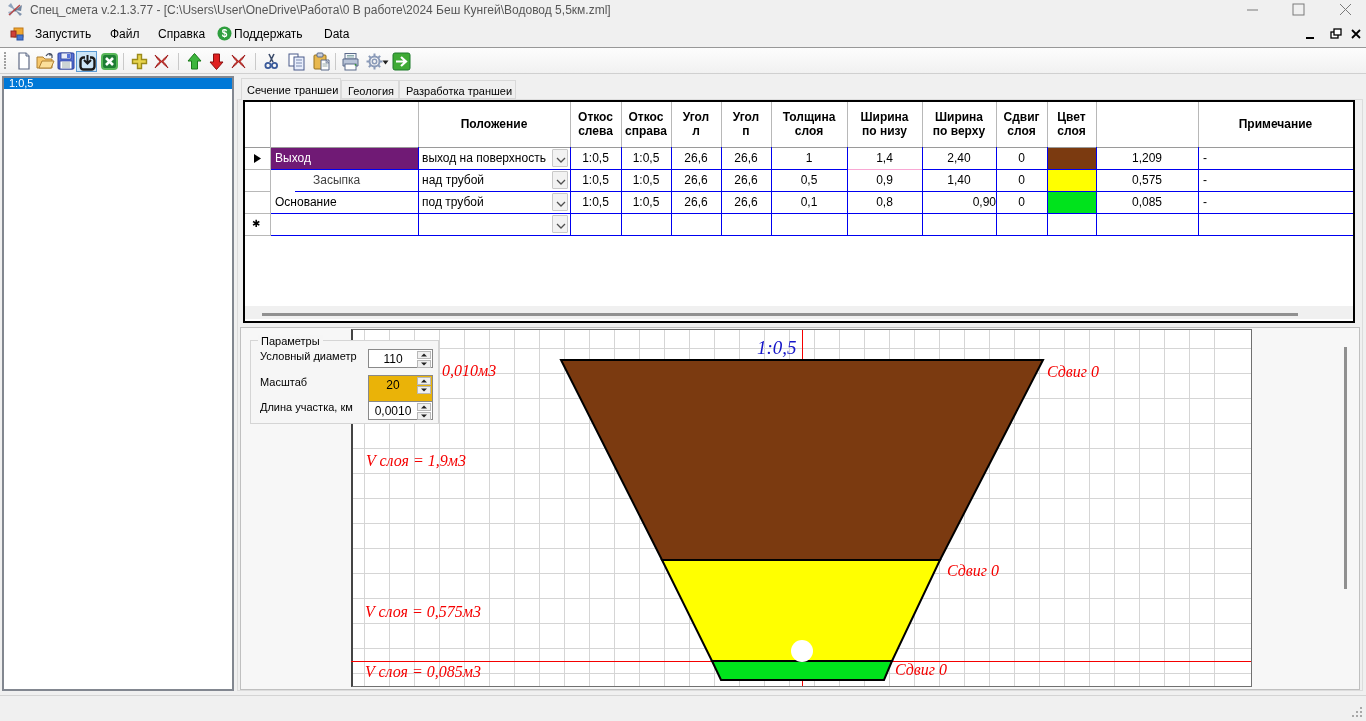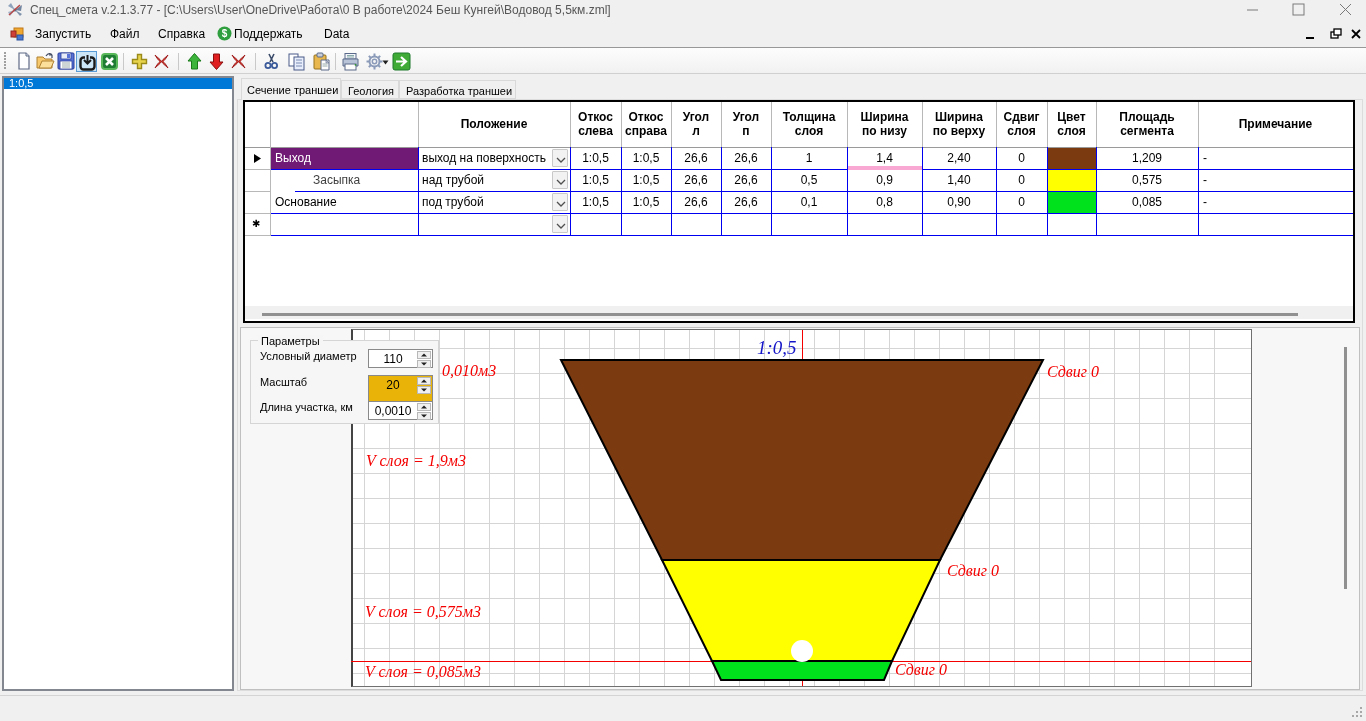--- a/index.html
+++ b/index.html
@@ -195,40 +195,39 @@
 <div class="ab" style="left:173px;top:-2px;width:152px;height:47px;font-size:12px;font-weight:bold;color:#000;display:flex;align-items:center;justify-content:center;text-align:center;line-height:14px;">Положение</div>
 <div class="ab" style="left:325px;top:-2px;width:51px;height:47px;font-size:12px;font-weight:bold;color:#000;display:flex;align-items:center;justify-content:center;text-align:center;line-height:14px;">Откос<br>слева</div>
 <div class="ab" style="left:376px;top:-2px;width:50px;height:47px;font-size:12px;font-weight:bold;color:#000;display:flex;align-items:center;justify-content:center;text-align:center;line-height:14px;">Откос<br>справа</div>
 <div class="ab" style="left:426px;top:-2px;width:50px;height:47px;font-size:12px;font-weight:bold;color:#000;display:flex;align-items:center;justify-content:center;text-align:center;line-height:14px;">Угол<br>л</div>
 <div class="ab" style="left:476px;top:-2px;width:50px;height:47px;font-size:12px;font-weight:bold;color:#000;display:flex;align-items:center;justify-content:center;text-align:center;line-height:14px;">Угол<br>п</div>
 <div class="ab" style="left:526px;top:-2px;width:76px;height:47px;font-size:12px;font-weight:bold;color:#000;display:flex;align-items:center;justify-content:center;text-align:center;line-height:14px;">Толщина<br>слоя</div>
 <div class="ab" style="left:602px;top:-2px;width:75px;height:47px;font-size:12px;font-weight:bold;color:#000;display:flex;align-items:center;justify-content:center;text-align:center;line-height:14px;">Ширина<br>по низу</div>
 <div class="ab" style="left:677px;top:-2px;width:74px;height:47px;font-size:12px;font-weight:bold;color:#000;display:flex;align-items:center;justify-content:center;text-align:center;line-height:14px;">Ширина<br>по верху</div>
 <div class="ab" style="left:751px;top:-2px;width:51px;height:47px;font-size:12px;font-weight:bold;color:#000;display:flex;align-items:center;justify-content:center;text-align:center;line-height:14px;">Сдвиг<br>слоя</div>
 <div class="ab" style="left:802px;top:-2px;width:49px;height:47px;font-size:12px;font-weight:bold;color:#000;display:flex;align-items:center;justify-content:center;text-align:center;line-height:14px;">Цвет<br>слоя</div>
-<div class="ab" style="left:851px;top:-2px;width:102px;height:47px;font-size:12px;font-weight:bold;color:#000;display:flex;align-items:center;justify-content:center;text-align:center;line-height:14px;">Площадь<br>сегмента</div>
 <div class="ab" style="left:953px;top:-2px;width:155px;height:47px;font-size:12px;font-weight:bold;color:#000;display:flex;align-items:center;justify-content:center;text-align:center;line-height:14px;">Примечание</div>
 <div class="ab" style="left:0;top:45px;width:1108px;height:1px;background:#9a9a9a"></div>
 <div class="ab" style="left:0px;top:46px;width:25px;height:22px;border-bottom:1px solid #b8b8b8;">
       <svg width="9" height="9" viewBox="0 0 9 9" style="position:absolute;left:8px;top:6px">
         <path d="M1 0 L8 4.5 L1 9 Z" fill="#000"></path>
       </svg>
     </div>
 <div class="ab" style="left:25px;top:46px;width:148px;height:22px;border-bottom:1px solid #0000f0;font-size:12px;color:#000;line-height:20px;padding-left:5px;background:#701a75;color:#fff;">Выход</div>
 <div class="ab" style="left:173px;top:46px;width:152px;height:22px;border-bottom:1px solid #0000f0;font-size:12px;color:#000;line-height:20px;padding-left:4px;">выход на поверхность<div style="position:absolute;right:2px;top:1px;width:16px;height:18px;background:#f2f2f2;border:1px solid #c9c9c9;border-radius:1px">
         <svg width="10" height="6" viewBox="0 0 10 6" style="position:absolute;left:3px;top:7px">
           <path d="M1 1 L5 5 L9 1" stroke="#505050" stroke-width="1.3" fill="none"></path>
         </svg>
       </div></div>
 <div class="ab" style="left:325px;top:46px;width:51px;height:22px;border-bottom:1px solid #0000f0;font-size:12px;color:#000;text-align:center;line-height:20px;">1:0,5</div>
 <div class="ab" style="left:376px;top:46px;width:50px;height:22px;border-bottom:1px solid #0000f0;font-size:12px;color:#000;text-align:center;line-height:20px;">1:0,5</div>
 <div class="ab" style="left:426px;top:46px;width:50px;height:22px;border-bottom:1px solid #0000f0;font-size:12px;color:#000;text-align:center;line-height:20px;">26,6</div>
 <div class="ab" style="left:476px;top:46px;width:50px;height:22px;border-bottom:1px solid #0000f0;font-size:12px;color:#000;text-align:center;line-height:20px;">26,6</div>
 <div class="ab" style="left:526px;top:46px;width:76px;height:22px;border-bottom:1px solid #0000f0;font-size:12px;color:#000;text-align:center;line-height:20px;">1</div>
-<div class="ab" style="left:602px;top:46px;width:75px;height:22px;border-bottom:4px solid #f9a8d4;font-size:12px;color:#000;text-align:center;line-height:20px;">1,4</div>
+<div class="ab" style="left:602px;top:46px;width:75px;height:22px;border-bottom:1px solid #f9a8d4;font-size:12px;color:#000;text-align:center;line-height:20px;">1,4</div>
 <div class="ab" style="left:677px;top:46px;width:74px;height:22px;border-bottom:1px solid #0000f0;font-size:12px;color:#000;text-align:center;line-height:20px;">2,40</div>
 <div class="ab" style="left:751px;top:46px;width:51px;height:22px;border-bottom:1px solid #0000f0;font-size:12px;color:#000;text-align:center;line-height:20px;">0</div>
 <div class="ab" style="left:802px;top:46px;width:49px;height:22px;border-bottom:1px solid #0000f0;font-size:12px;color:#000;background:#7b3a10;"></div>
 <div class="ab" style="left:851px;top:46px;width:102px;height:22px;border-bottom:1px solid #0000f0;font-size:12px;color:#000;text-align:center;line-height:20px;">1,209</div>
 <div class="ab" style="left:953px;top:46px;width:155px;height:22px;border-bottom:1px solid #0000f0;font-size:12px;color:#000;line-height:20px;padding-left:5px;">-</div>
 <div class="ab" style="left:0px;top:68px;width:25px;height:22px;border-bottom:1px solid #b8b8b8;"></div>
 <div class="ab" style="left:25px;top:68px;width:148px;height:22px;border-bottom:1px solid #0000f0;font-size:12px;color:#404040;line-height:20px;padding-left:18px;margin-left:25px;">Засыпка</div>
 <div class="ab" style="left:173px;top:68px;width:152px;height:22px;border-bottom:1px solid #0000f0;font-size:12px;color:#000;line-height:20px;padding-left:4px;">над трубой<div style="position:absolute;right:2px;top:1px;width:16px;height:18px;background:#f2f2f2;border:1px solid #c9c9c9;border-radius:1px">
         <svg width="10" height="6" viewBox="0 0 10 6" style="position:absolute;left:3px;top:7px">
           <path d="M1 1 L5 5 L9 1" stroke="#505050" stroke-width="1.3" fill="none"></path>
@@ -251,21 +250,21 @@
         <svg width="10" height="6" viewBox="0 0 10 6" style="position:absolute;left:3px;top:7px">
           <path d="M1 1 L5 5 L9 1" stroke="#505050" stroke-width="1.3" fill="none"></path>
         </svg>
       </div></div>
 <div class="ab" style="left:325px;top:90px;width:51px;height:22px;border-bottom:1px solid #0000f0;font-size:12px;color:#000;text-align:center;line-height:20px;">1:0,5</div>
 <div class="ab" style="left:376px;top:90px;width:50px;height:22px;border-bottom:1px solid #0000f0;font-size:12px;color:#000;text-align:center;line-height:20px;">1:0,5</div>
 <div class="ab" style="left:426px;top:90px;width:50px;height:22px;border-bottom:1px solid #0000f0;font-size:12px;color:#000;text-align:center;line-height:20px;">26,6</div>
 <div class="ab" style="left:476px;top:90px;width:50px;height:22px;border-bottom:1px solid #0000f0;font-size:12px;color:#000;text-align:center;line-height:20px;">26,6</div>
 <div class="ab" style="left:526px;top:90px;width:76px;height:22px;border-bottom:1px solid #0000f0;font-size:12px;color:#000;text-align:center;line-height:20px;">0,1</div>
 <div class="ab" style="left:602px;top:90px;width:75px;height:22px;border-bottom:1px solid #0000f0;font-size:12px;color:#000;text-align:center;line-height:20px;">0,8</div>
-<div class="ab" style="left:677px;top:90px;width:74px;height:22px;border-bottom:1px solid #0000f0;font-size:12px;color:#000;text-align:center;line-height:20px;">0,90</div>
+<div class="ab" style="left:677px;top:90px;width:74px;height:22px;border-bottom:1px solid #0000f0;font-size:12px;color:#000;text-align:right;line-height:20px;">0,90</div>
 <div class="ab" style="left:751px;top:90px;width:51px;height:22px;border-bottom:1px solid #0000f0;font-size:12px;color:#000;text-align:center;line-height:20px;">0</div>
 <div class="ab" style="left:802px;top:90px;width:49px;height:22px;border-bottom:1px solid #0000f0;font-size:12px;color:#000;background:#00e31c;"></div>
 <div class="ab" style="left:851px;top:90px;width:102px;height:22px;border-bottom:1px solid #0000f0;font-size:12px;color:#000;text-align:center;line-height:20px;">0,085</div>
 <div class="ab" style="left:953px;top:90px;width:155px;height:22px;border-bottom:1px solid #0000f0;font-size:12px;color:#000;line-height:20px;padding-left:5px;">-</div>
 <div class="ab" style="left:0px;top:112px;width:25px;height:22px;border-bottom:1px solid #b8b8b8;">
       <div style="position:absolute;left:7px;top:4px;font-size:10px">✱</div>
     </div>
 <div class="ab" style="left:25px;top:112px;width:148px;height:22px;border-bottom:1px solid #0000f0;"></div>
 <div class="ab" style="left:173px;top:112px;width:152px;height:22px;border-bottom:1px solid #0000f0;">
       <div style="position:absolute;right:2px;top:1px;width:16px;height:18px;background:#f2f2f2;border:1px solid #c9c9c9;border-radius:1px">

